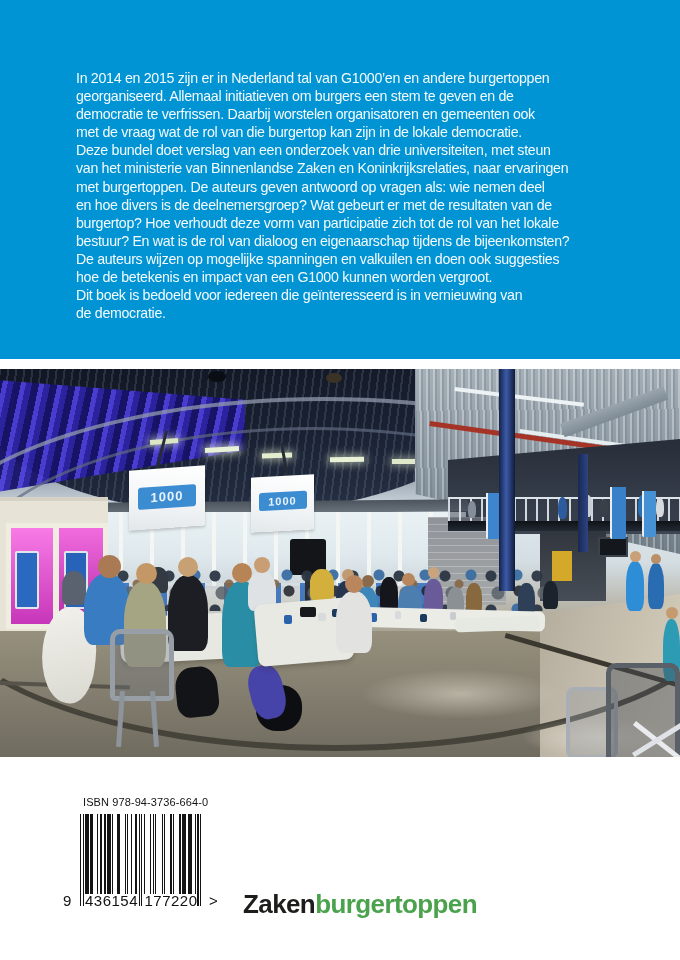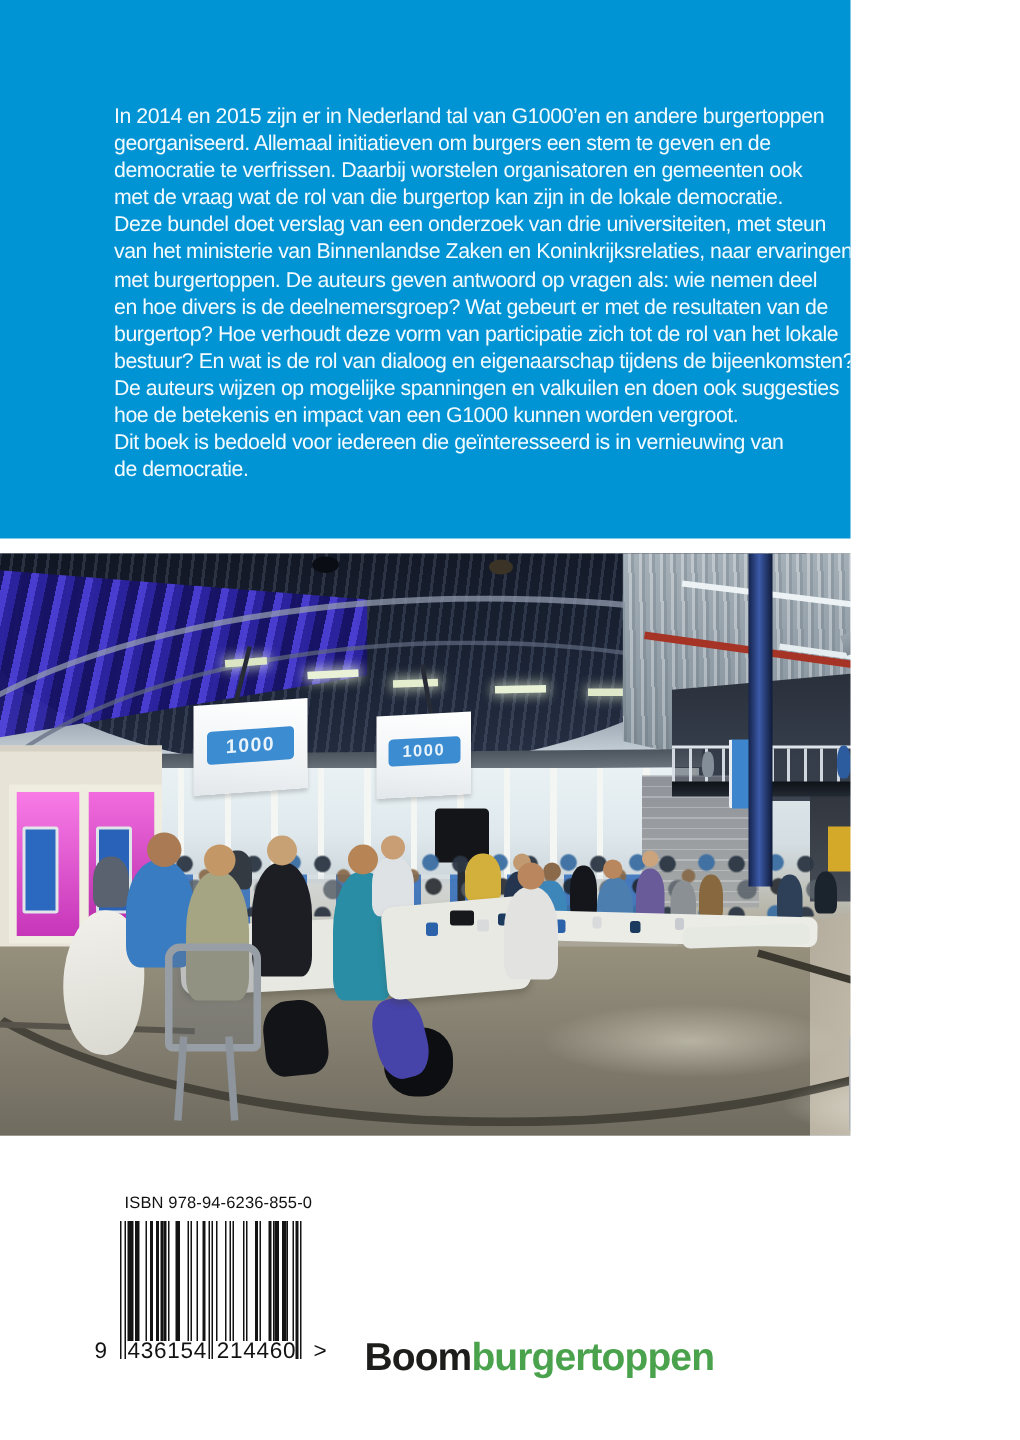--- a/index.html
+++ b/index.html
@@ -1,17 +1,17 @@
 <!DOCTYPE html>
 <html><head>
 <meta charset="utf-8">
 <style>
   html,body{margin:0;padding:0;}
   body{width:680px;height:960px;background:#ffffff;font-family:"Liberation Sans",sans-serif;}
-  .cover{position:relative;width:567px;height:960px;background:#ffffff;overflow:hidden;}
+  .cover{position:relative;width:680px;height:960px;background:#ffffff;overflow:hidden;}
 
   
   .blurb-section{position:absolute;left:0;top:0;width:680px;height:359px;background:#0094d4;}
   .blurb{position:absolute;left:76px;top:69px;margin:0;white-space:pre-line;
          font-size:14.2px;line-height:18.1px;letter-spacing:-0.3px;color:#f4fbff;}
 
   
   .photo{position:absolute;left:0;top:369px;width:680px;height:388px;overflow:hidden;
          background:#b9c3c9;filter:blur(0.25px) saturate(1.03);}
   .s{position:absolute;}
@@ -186,21 +186,21 @@
     <div class="s" style="left:651px;top:185px;width:10px;height:10px;background:#b89068;border-radius:50%;"></div>
     <div class="s" style="left:663px;top:250px;width:17px;height:62px;background:#2f9ab2;border-radius:45% 45% 25% 25%;"></div>
     <div class="s" style="left:666px;top:238px;width:12px;height:12px;background:#c59a70;border-radius:50%;"></div>
     <div class="s" style="left:566px;top:318px;width:44px;height:64px;background:rgba(150,156,162,.4);border:4px solid #a8aeb4;border-radius:8px;"></div>
     <div class="s" style="left:606px;top:294px;width:64px;height:94px;background:rgba(70,76,84,.45);border:5px solid #5a6067;border-radius:10px 10px 4px 4px;"></div>
     <div class="s" style="left:636px;top:352px;width:66px;height:5px;background:#e9ebee;transform:rotate(38deg);transform-origin:left top;"></div>
     <div class="s" style="left:632px;top:384px;width:70px;height:5px;background:#dfe2e6;transform:rotate(-32deg);transform-origin:left top;"></div>
   </section>
 
   <section>
-    <div class="isbn-label">ISBN 978-94-6236-855-0</div>
+    <div class="isbn-label">ISBN 978-94-3736-664-0</div>
     <div class="barcode-bars">
         <div class="bar guard" style="left: 0px;"></div>
         <div class="bar guard" style="left: 2.5474px;"></div>
         <div class="bar" style="left: 5.0948px;"></div>
         <div class="bar" style="left: 6.3685px;"></div>
         <div class="bar" style="left: 7.6422px;"></div>
         <div class="bar" style="left: 10.1896px;"></div>
         <div class="bar" style="left: 11.4633px;"></div>
         <div class="bar" style="left: 16.5581px;"></div>
         <div class="bar" style="left: 20.3792px;"></div>
@@ -232,19 +232,19 @@
         <div class="bar" style="left: 104.443px;"></div>
         <div class="bar" style="left: 108.264px;"></div>
         <div class="bar" style="left: 109.538px;"></div>
         <div class="bar" style="left: 110.812px;"></div>
         <div class="bar" style="left: 114.633px;"></div>
         <div class="bar guard" style="left: 117.18px;"></div>
         <div class="bar guard" style="left: 119.728px;"></div>
       </div>
     <div class="bc-digit bd-first">9</div>
     <div class="bc-digit bd-left">436154</div>
-    <div class="bc-digit bd-right">214460</div>
+    <div class="bc-digit bd-right">177220</div>
     <div class="bc-digit bd-suffix">&gt;</div>
     <div class="publisher-logo">
-      <span class="black" style="color: rgb(29, 29, 27);">Boom</span><span class="green" style="color: rgb(74, 163, 76);">burgertoppen</span>
+      <span class="black" style="color: rgb(29, 29, 27);">Zaken</span><span class="green" style="color: rgb(74, 163, 76);">burgertoppen</span>
     </div>
   </section>
 </div>
 
 </body></html>

